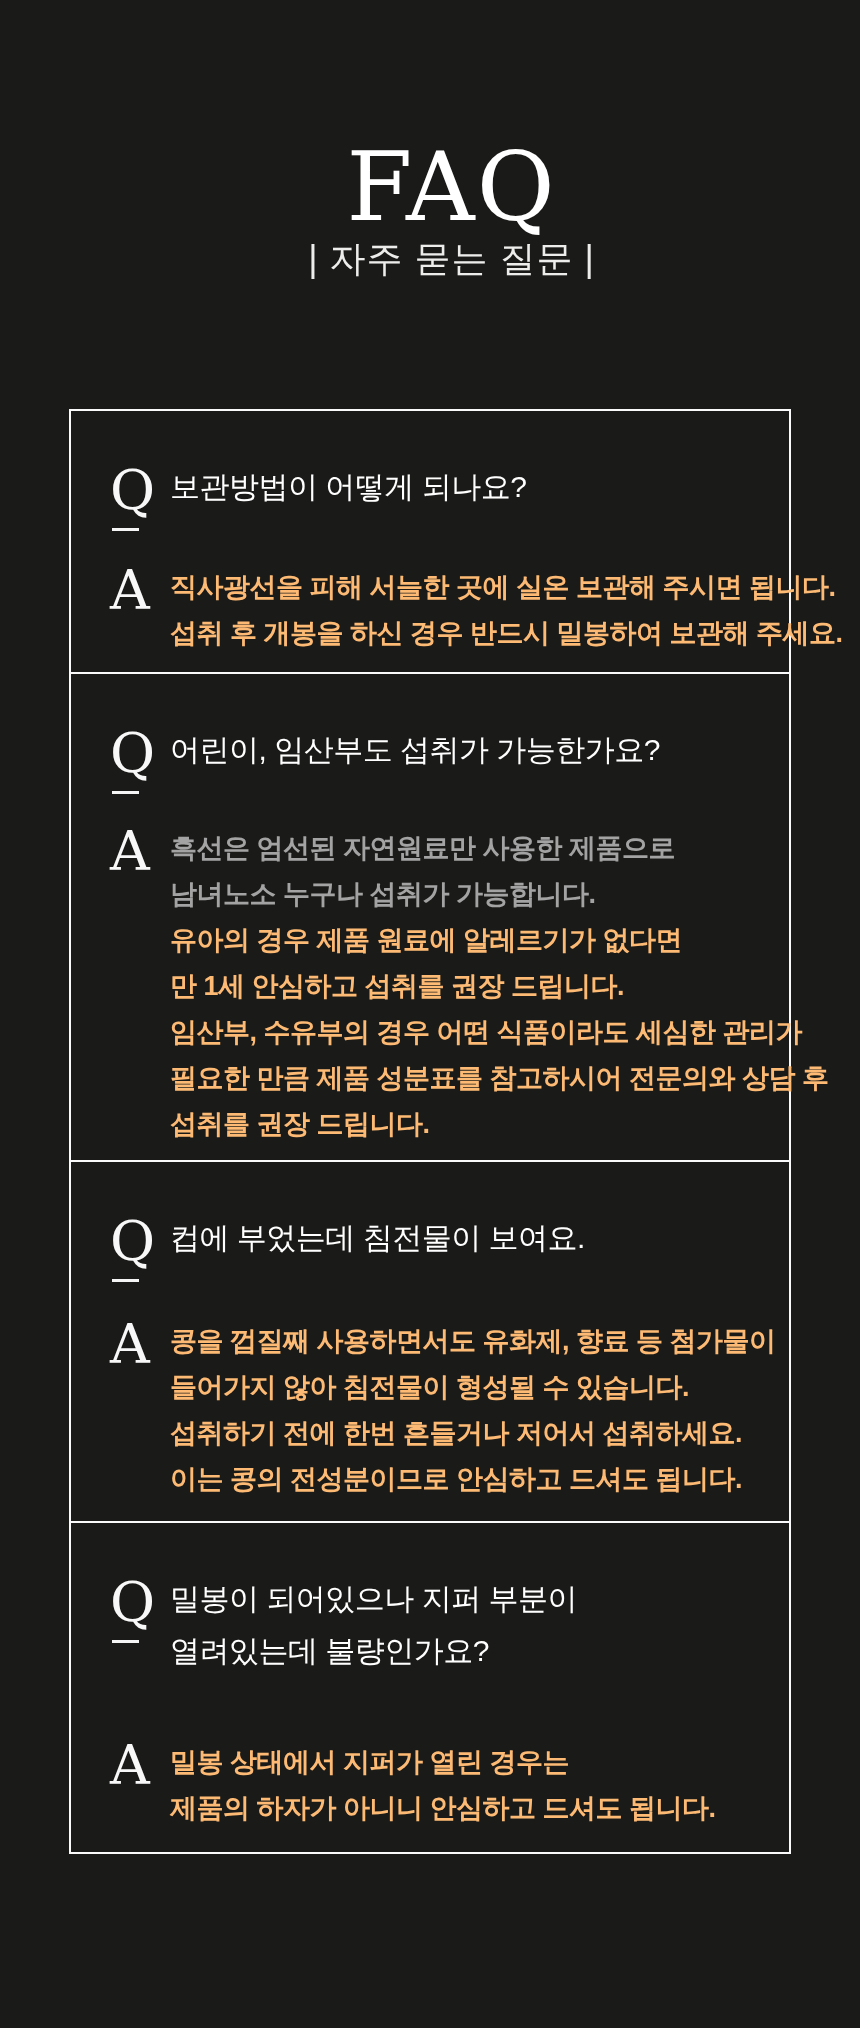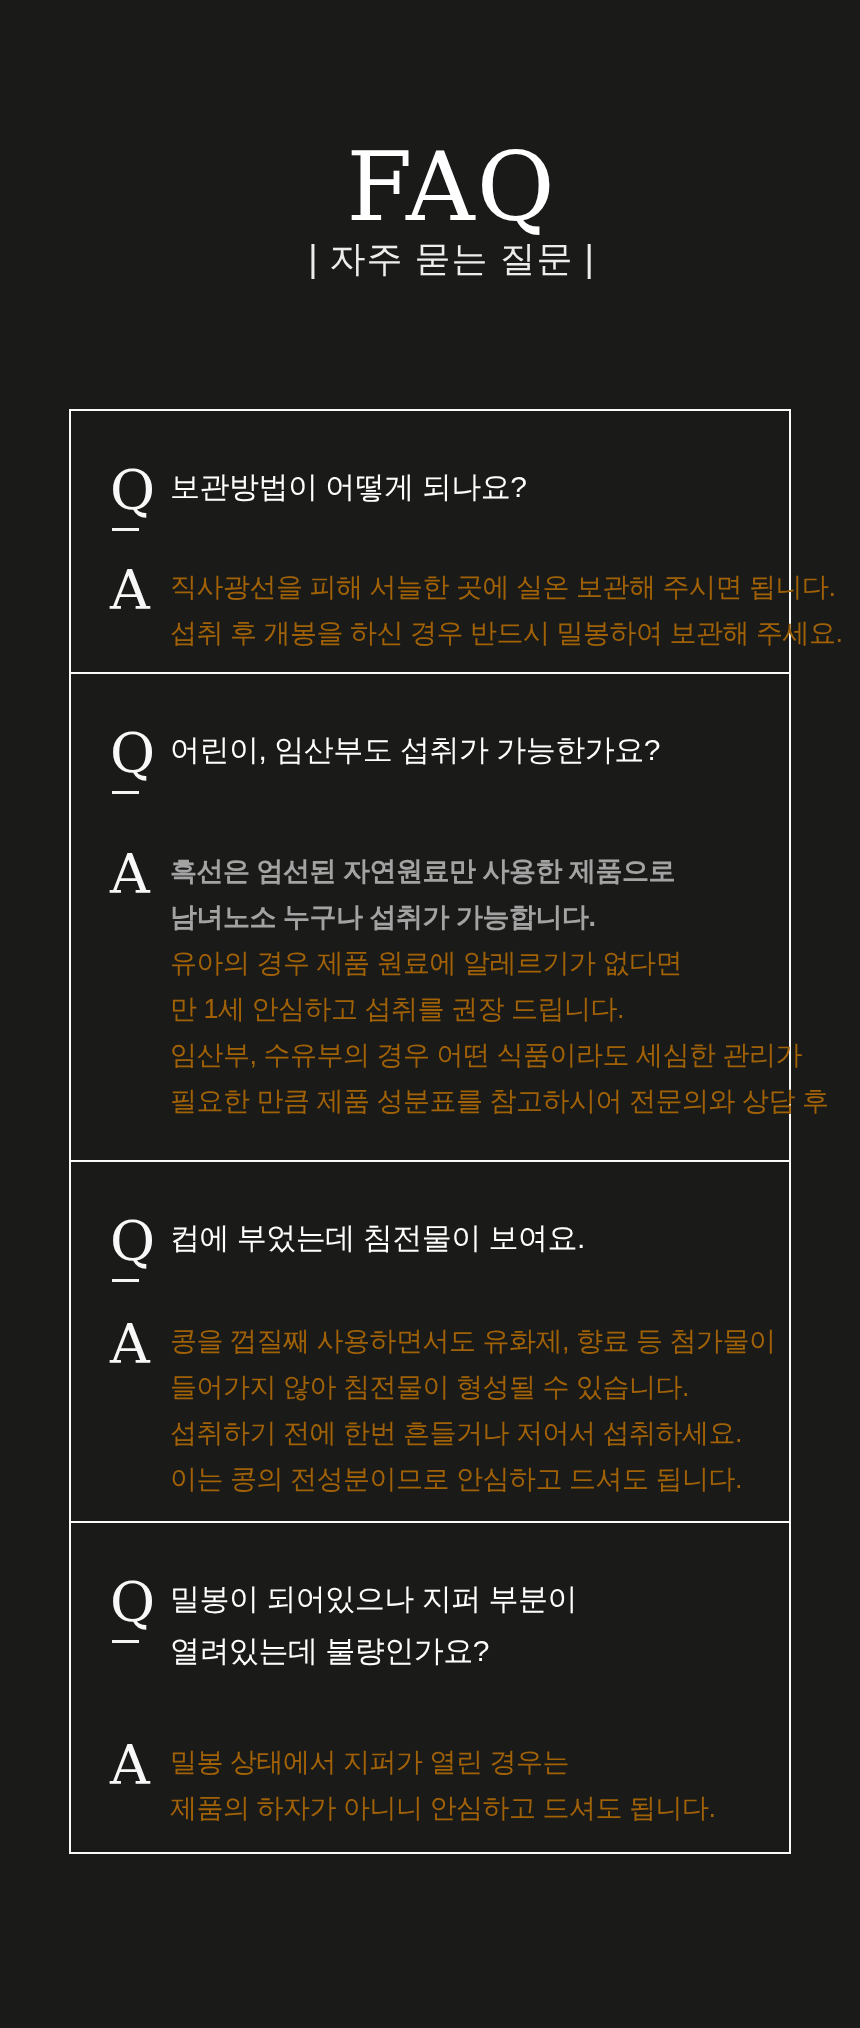--- a/index.html
+++ b/index.html
@@ -75,22 +75,22 @@
     line-height: 52px;
     font-weight: 400;
     color: #ffffff;
     letter-spacing: -0.5px;
     white-space: nowrap;
   }
   .answer { padding-top: 1px; }
   .answer-line {
     font-size: 27px;
     line-height: 46px;
-    font-weight: 400;
-    color: #a16207;
+    font-weight: 700;
+    color: #fdba74;
     letter-spacing: -0.5px;
     white-space: nowrap;
   }
   .answer-line.bold {
     font-weight: 700;
     color: #a3a3a3;
   }
 </style>
 </head>
 <body>
@@ -128,20 +128,21 @@
     <div class="cell-a">
       <div class="glyph a-glyph">A</div>
     </div>
     <div class="answer">
         <div class="answer-line bold">흑선은 엄선된 자연원료만 사용한 제품으로</div>
         <div class="answer-line bold">남녀노소 누구나 섭취가 가능합니다.</div>
         <div class="answer-line">유아의 경우 제품 원료에 알레르기가 없다면</div>
         <div class="answer-line">만 1세 안심하고 섭취를 권장 드립니다.</div>
         <div class="answer-line">임산부, 수유부의 경우 어떤 식품이라도 세심한 관리가</div>
         <div class="answer-line">필요한 만큼 제품 성분표를 참고하시어 전문의와 상담 후</div>
+        <div class="answer-line">섭취를 권장 드립니다.</div>
       </div>
   </div>
     <div class="faq-box">
     <div class="cell-q">
       <div class="glyph q-glyph">Q</div>
       <div class="q-divider"></div>
     </div>
     <div class="question">
         <div>컵에 부었는데 침전물이 보여요.</div>
       </div>

